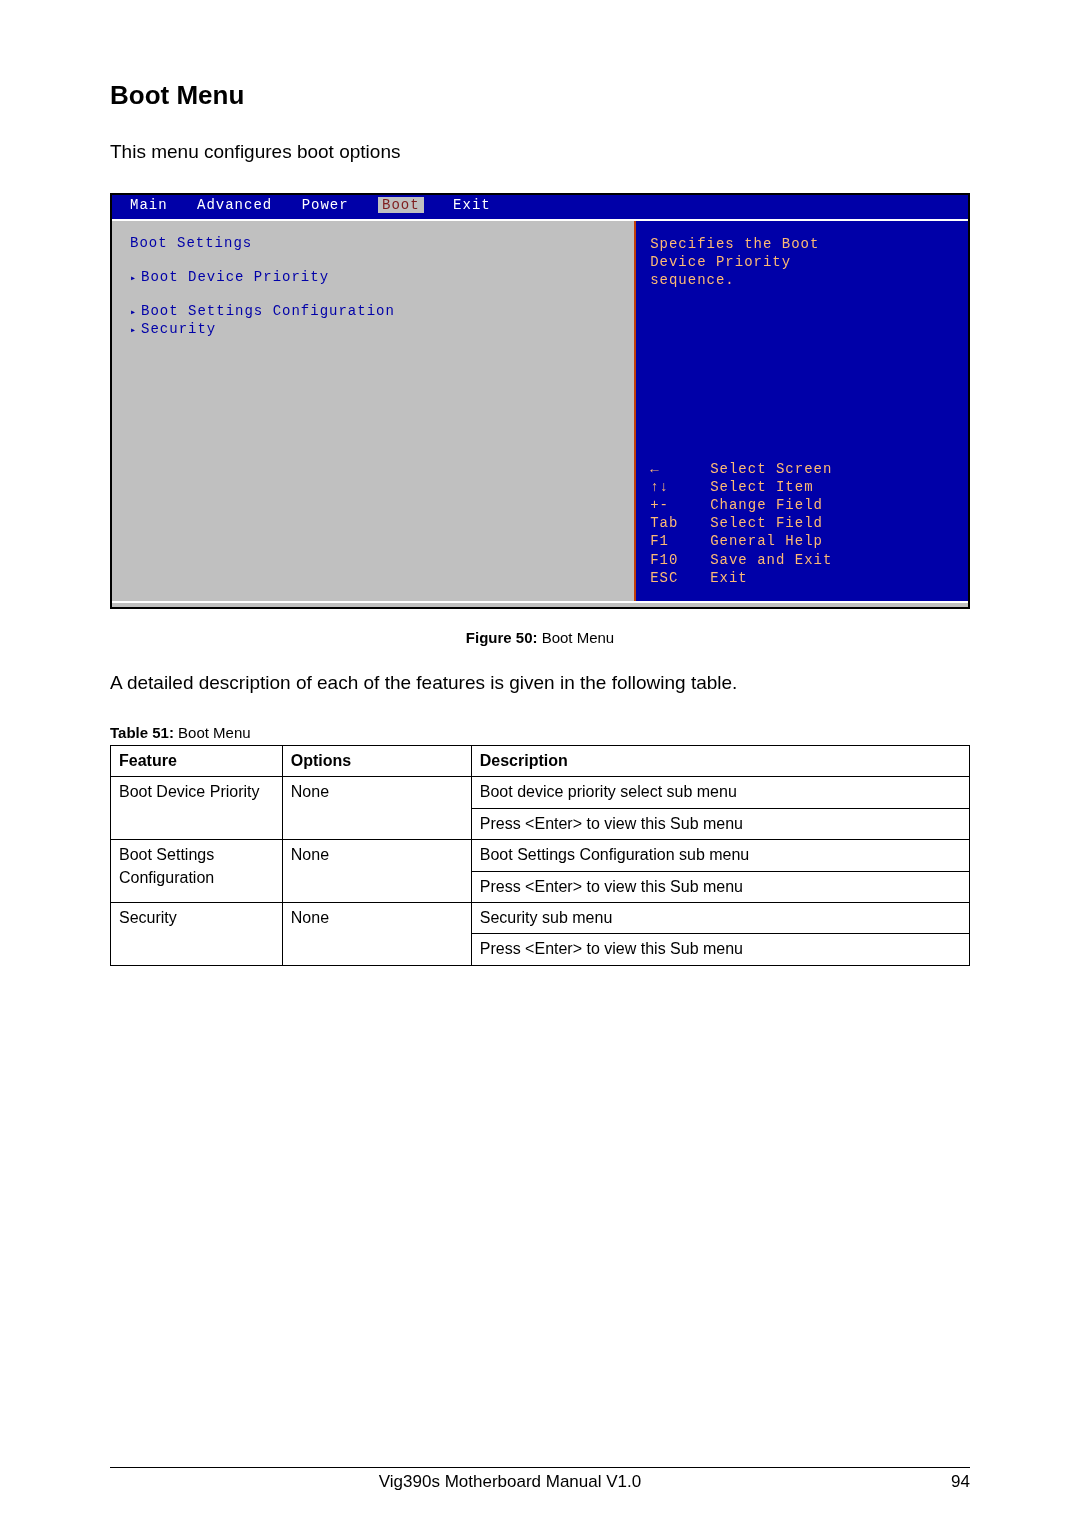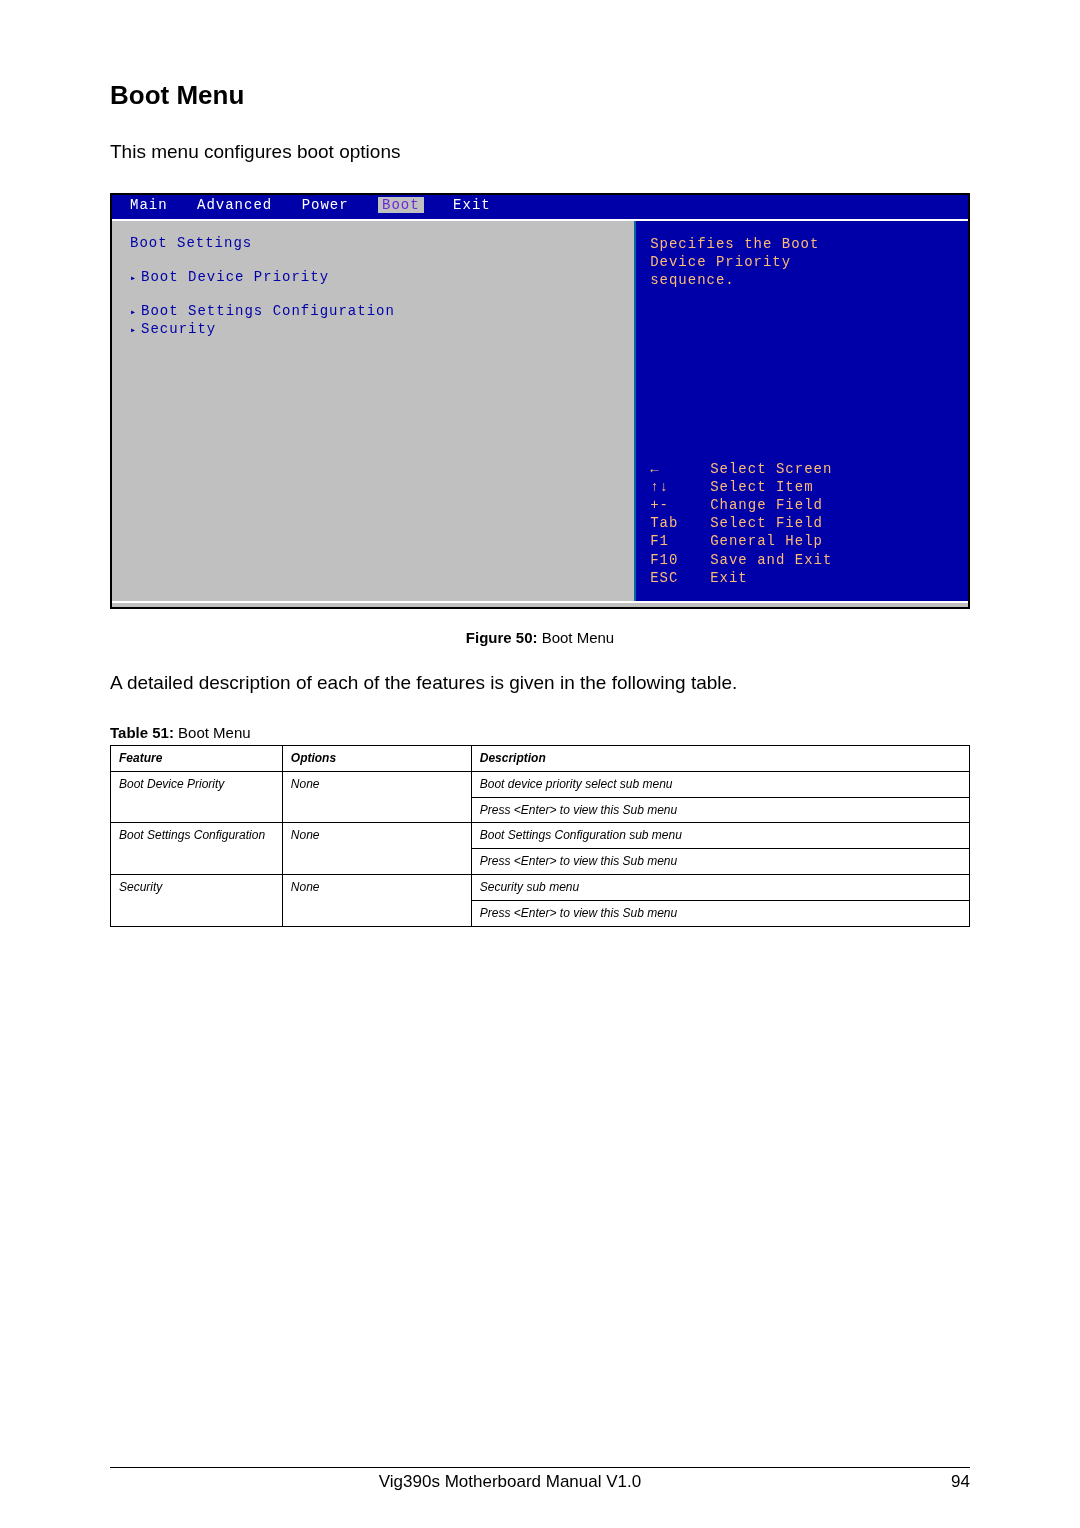--- a/index.html
+++ b/index.html
@@ -47,34 +47,34 @@
       padding: 2px 18px 6px 18px;
       color: #fff;
       letter-spacing: 1px;
     }
     .bios-tab {
       display: inline-block;
       margin-right: 20px;
     }
     .bios-tab.active {
       background: #c0c0c0;
-      color: #6d28d9;
+      color: #7f1d1d;
       padding: 0 4px;
     }
     .bios-body {
       display: flex;
       border-top: 2px solid #fff;
     }
     .bios-left {
       flex: 1.6;
       background: #c0c0c0;
       color: #0000a8;
       padding: 14px 18px;
       min-height: 380px;
-      border-right: 2px solid #0369a1;
+      border-right: 2px solid #c2410c;
     }
     .bios-right {
       flex: 1;
       background: #0000a8;
       color: #fdba74;
       padding: 14px 14px;
       min-height: 380px;
       display: flex;
       flex-direction: column;
       justify-content: space-between;
@@ -139,22 +139,21 @@
       margin-top: 24px;
       margin-bottom: 4px;
     }
     .table-caption-label {
       font-weight: bold;
     }
     .feature-table {
       font-family: Arial, Helvetica, sans-serif;
       border-collapse: collapse;
       width: 100%;
-      font-size: 12px;
-      font-style: italic;
+      font-size: 16px;
     }
     .feature-table th, .feature-table td {
       border: 1px solid #000;
       padding: 4px 8px;
       text-align: left;
       vertical-align: top;
       line-height: 1.4;
     }
     .feature-table th {
       font-weight: bold;

